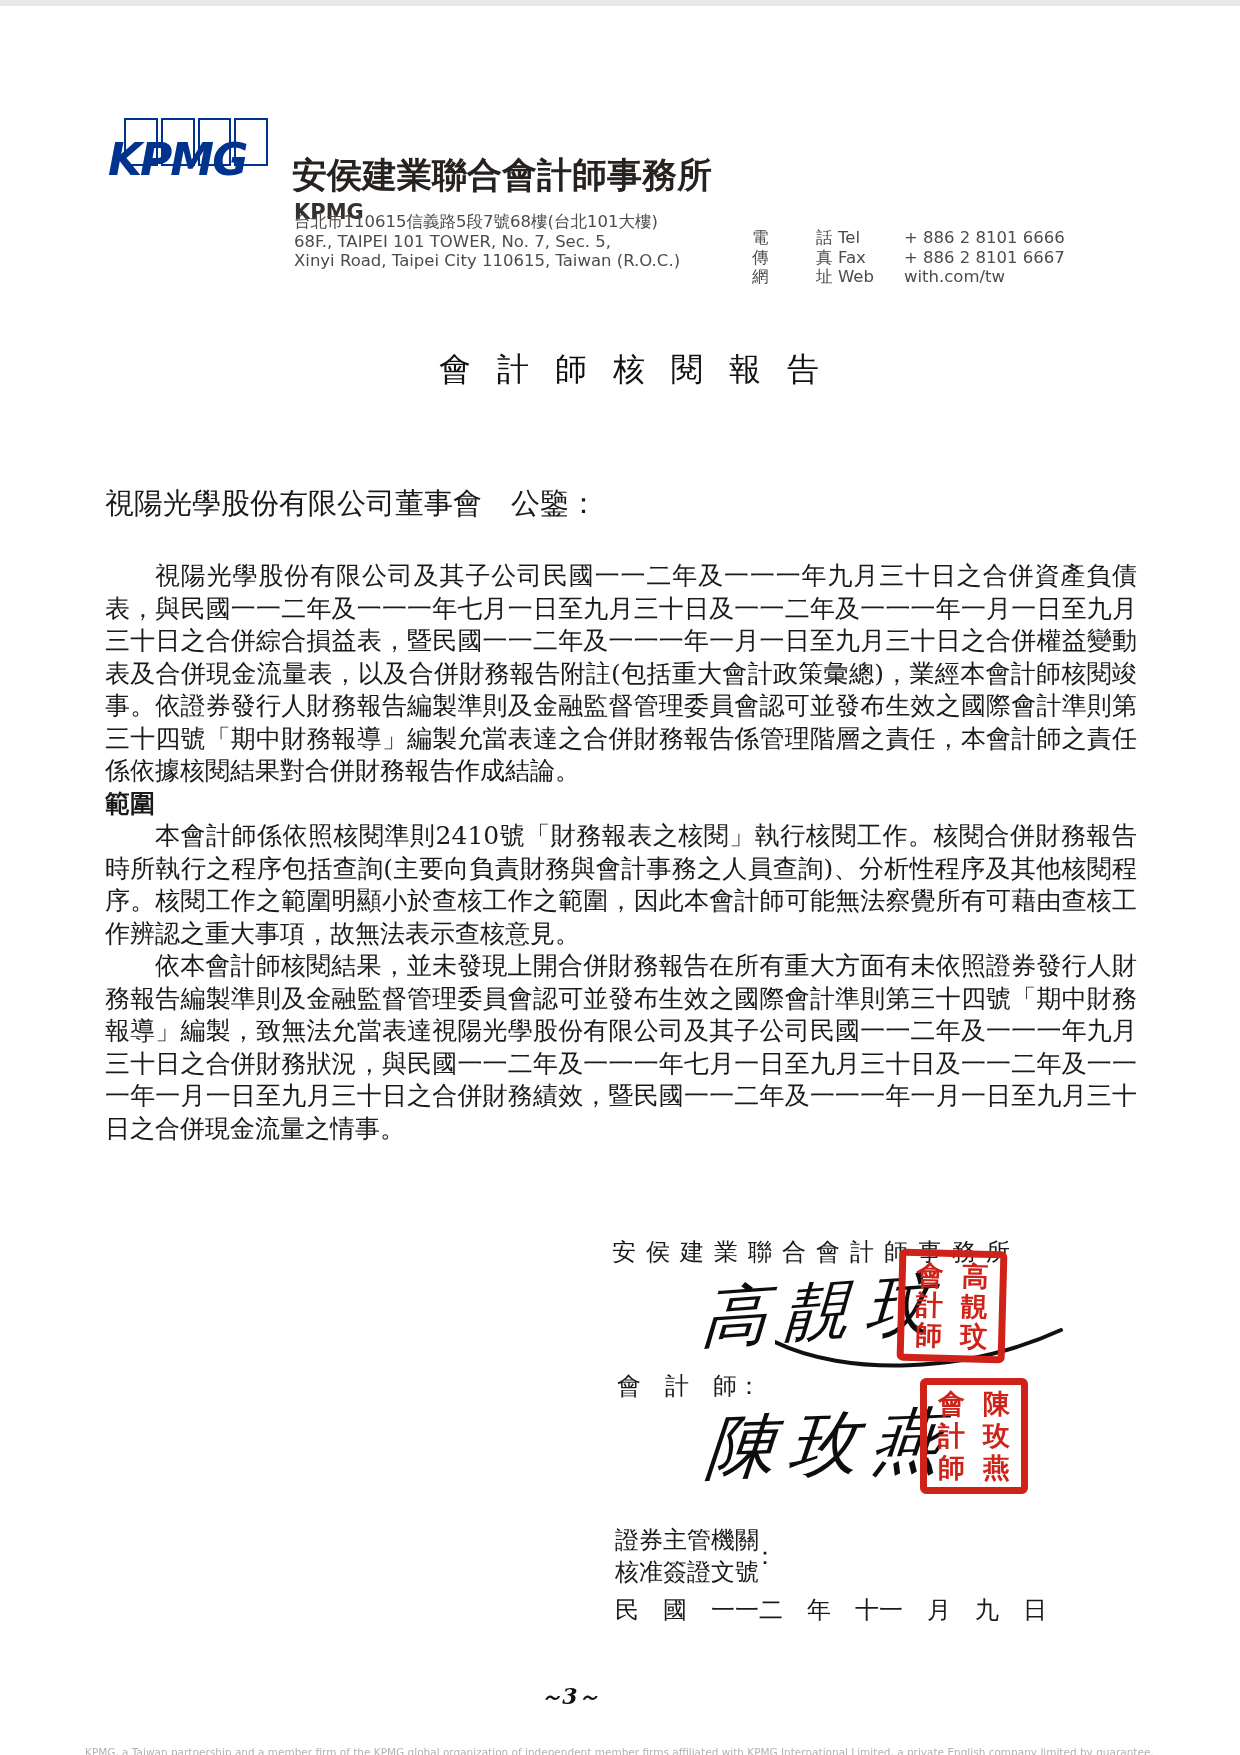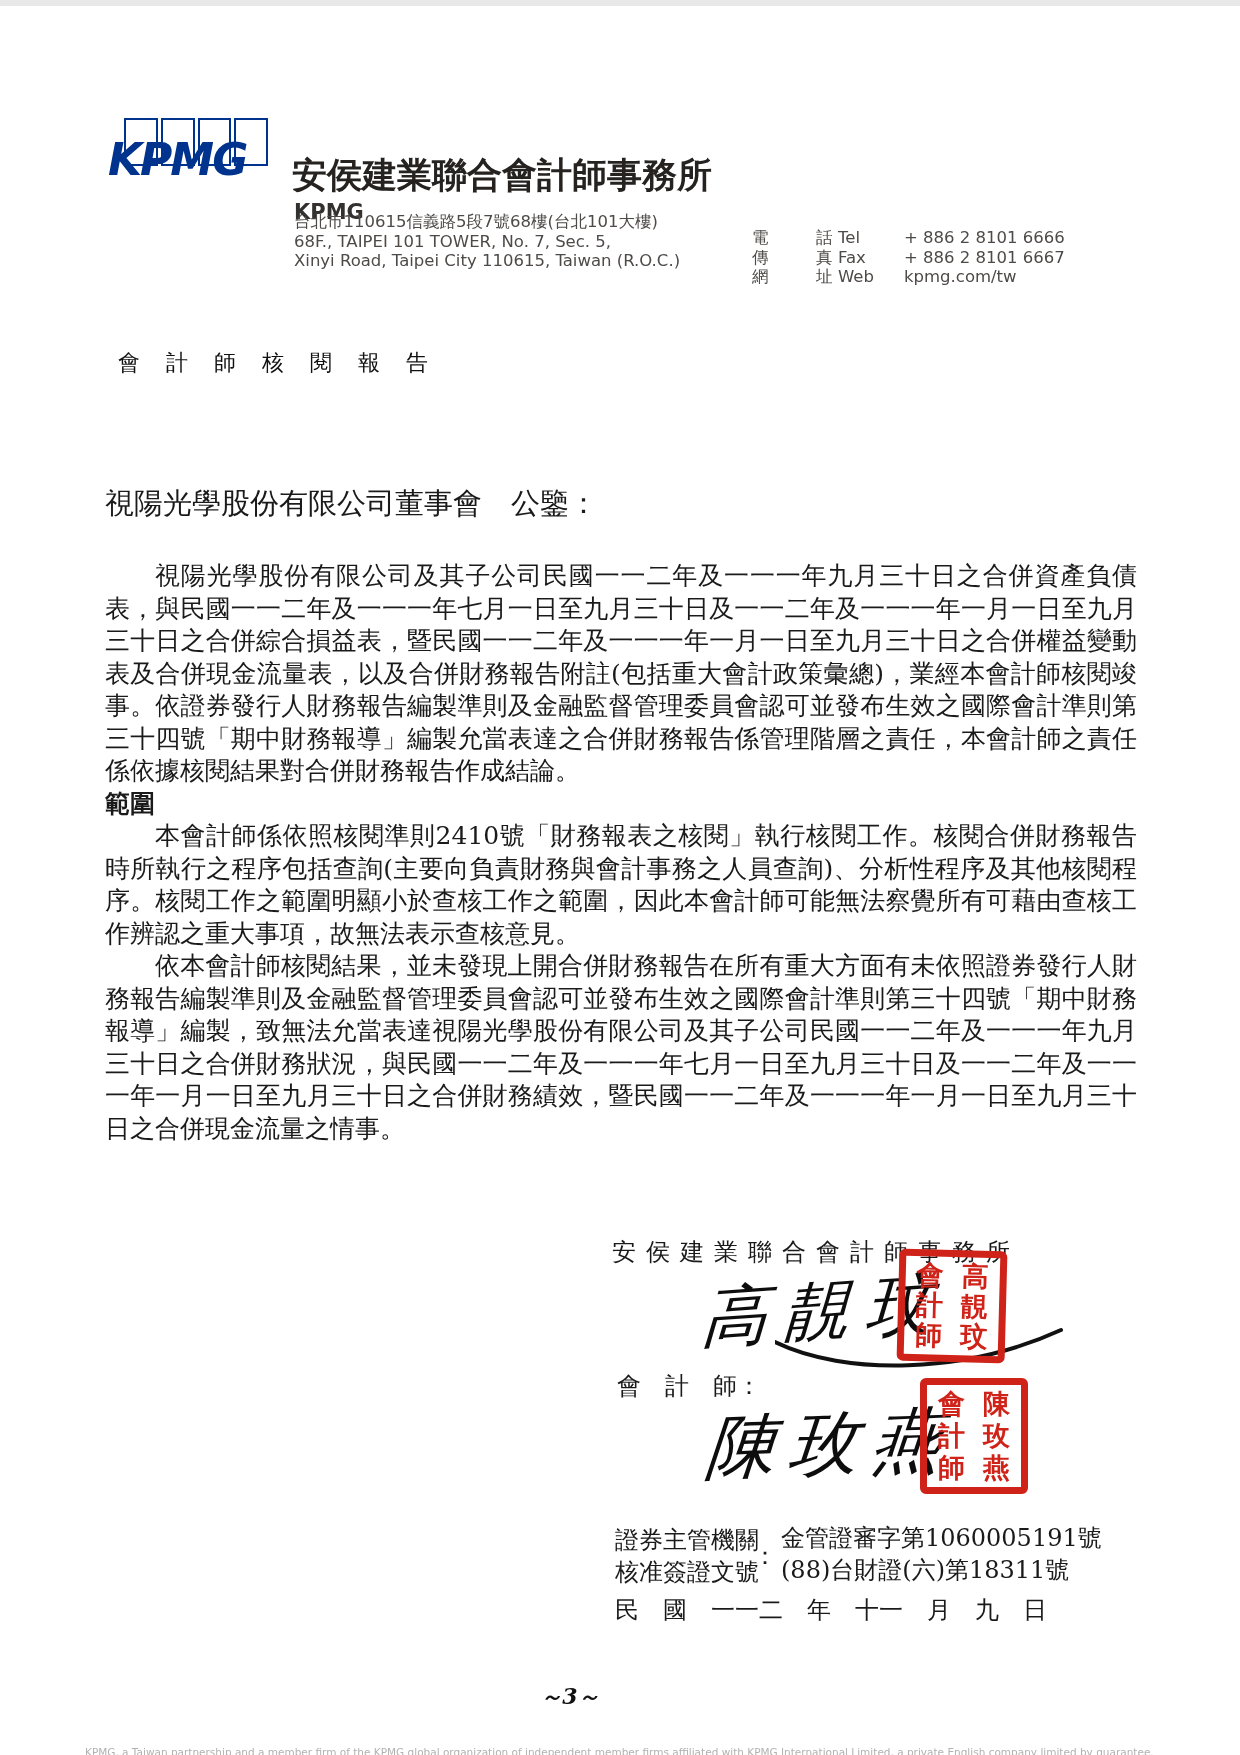--- a/index.html
+++ b/index.html
@@ -22,22 +22,22 @@
   .firm-en  { position:absolute; left:294px; top:194px; font-family:"DejaVu Sans", sans-serif; font-weight:bold; font-size:21px; color:#33302e; }
   .addr {
     position:absolute; left:294px; top:206px;
     font-family:"DejaVu Sans", sans-serif; font-size:16.5px; line-height:19.5px; color:#4e4a48;
   }
   .contact { position:absolute; left:752px; top:222px; font-family:"DejaVu Sans", sans-serif; font-size:16.5px; color:#4e4a48; }
   .contact-row { display:grid; grid-template-columns:64px 22px 66px auto; line-height:19.5px; }
 
   
   .doc-title {
-    position:absolute; left:92px; top:342px; width:1030px; 
-    font-size:22px; letter-spacing:26px; text-indent:26px; color:#111;
+    position:absolute; left:114px; top:342px; width:1030px; text-align:center;
+    font-size:32px; letter-spacing:26px; text-indent:26px; color:#111;
   }
   .addressee { position:absolute; left:105px; top:478px; font-size:29px; }
   .main-text {
     position:absolute; left:105px; top:554px; width:1032px;
     font-size:25px; line-height:32.5px; text-align:justify;
   }
   .main-text h3 { margin:0; font-size:25px; font-weight:bold; line-height:32.5px; }
   .main-text p { margin:0; text-indent:2em; }
 
   
@@ -105,21 +105,21 @@
     <div class="contact-row">
       <span>傳</span>
       <span>真</span>
       <span>Fax</span>
       <span>+ 886 2 8101 6667</span>
     </div>
     <div class="contact-row">
       <span>網</span>
       <span>址</span>
       <span>Web</span>
-      <span>kpmg.com/tw</span>
+      <span>with.com/tw</span>
     </div>
   </div>
 
   <div class="doc-title">會計師核閱報告</div>
   <div class="addressee">視陽光學股份有限公司董事會　公鑒：</div>
 
   <div class="main-text">
     <p>視陽光學股份有限公司及其子公司民國一一二年及一一一年九月三十日之合併資產負債表，與民國一一二年及一一一年七月一日至九月三十日及一一二年及一一一年一月一日至九月三十日之合併綜合損益表，暨民國一一二年及一一一年一月一日至九月三十日之合併權益變動表及合併現金流量表，以及合併財務報告附註(包括重大會計政策彙總)，業經本會計師核閱竣事。依證券發行人財務報告編製準則及金融監督管理委員會認可並發布生效之國際會計準則第三十四號「期中財務報導」編製允當表達之合併財務報告係管理階層之責任，本會計師之責任係依據核閱結果對合併財務報告作成結論。</p>
     <h3>範圍</h3>
     <p>本會計師係依照核閱準則2410號「財務報表之核閱」執行核閱工作。核閱合併財務報告時所執行之程序包括查詢(主要向負責財務與會計事務之人員查詢)、分析性程序及其他核閱程序。核閱工作之範圍明顯小於查核工作之範圍，因此本會計師可能無法察覺所有可藉由查核工作辨認之重大事項，故無法表示查核意見。</p>
@@ -151,22 +151,18 @@
     <span>玫</span>
     <span>師</span>
     <span>燕</span>
   </div>
 
   <div class="reg-label">
     <div>證券主管機關</div>
     <div>核准簽證文號</div>
   </div>
   <div class="reg-colon">：</div>
-  <div class="reg-values">
-    <div>金管證審字第1060005191號</div>
-    <div>(88)台財證(六)第18311號</div>
-  </div>
   <div class="date-line">民　國　一一二　年　十一　月　九　日</div>
 
   <div class="page-num">～3～</div>
   <div class="disclaimer">KPMG, a Taiwan partnership and a member firm of the KPMG global organization of independent member firms affiliated with KPMG International Limited, a private English company limited by guarantee.</div>
 
 </div>
 
 </body></html>

